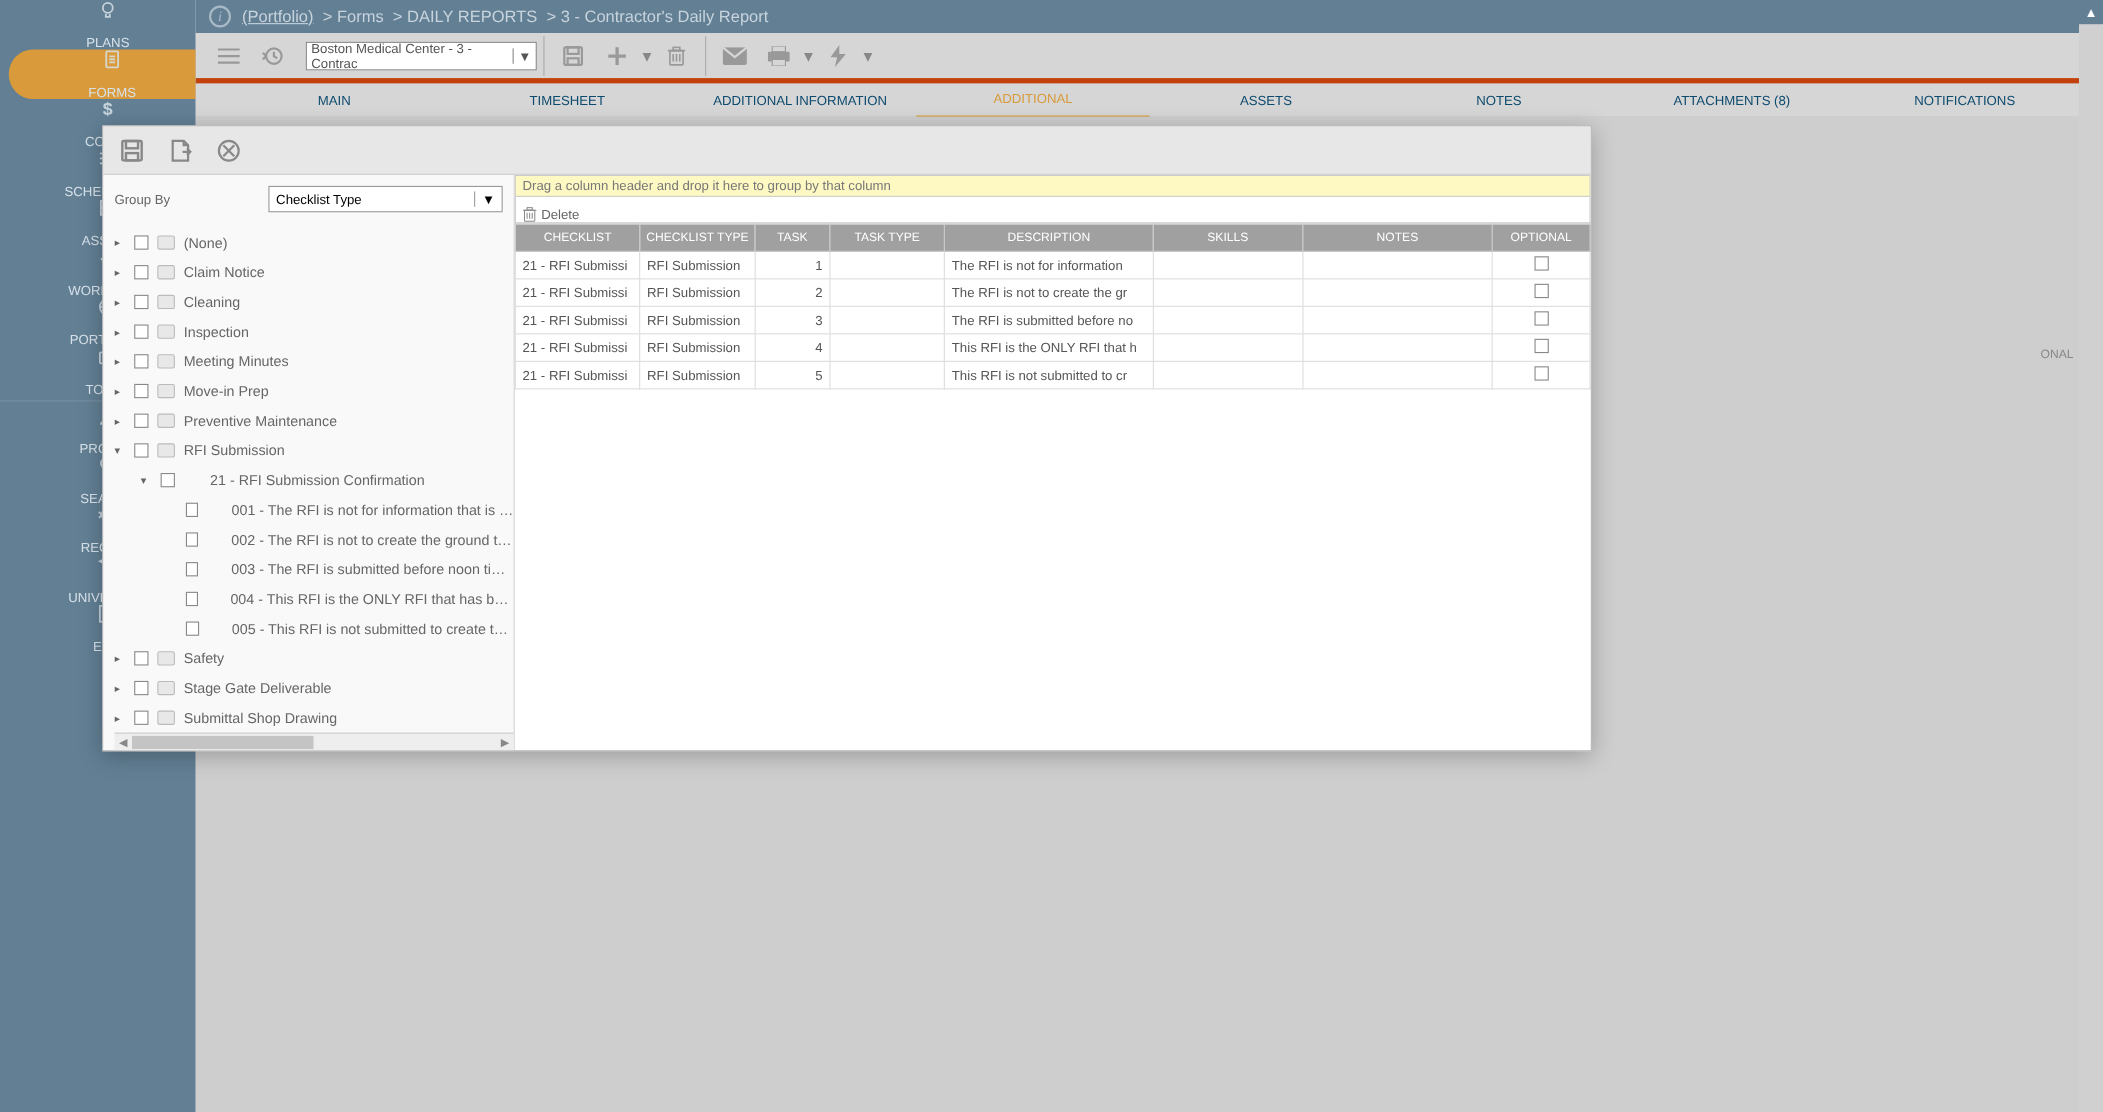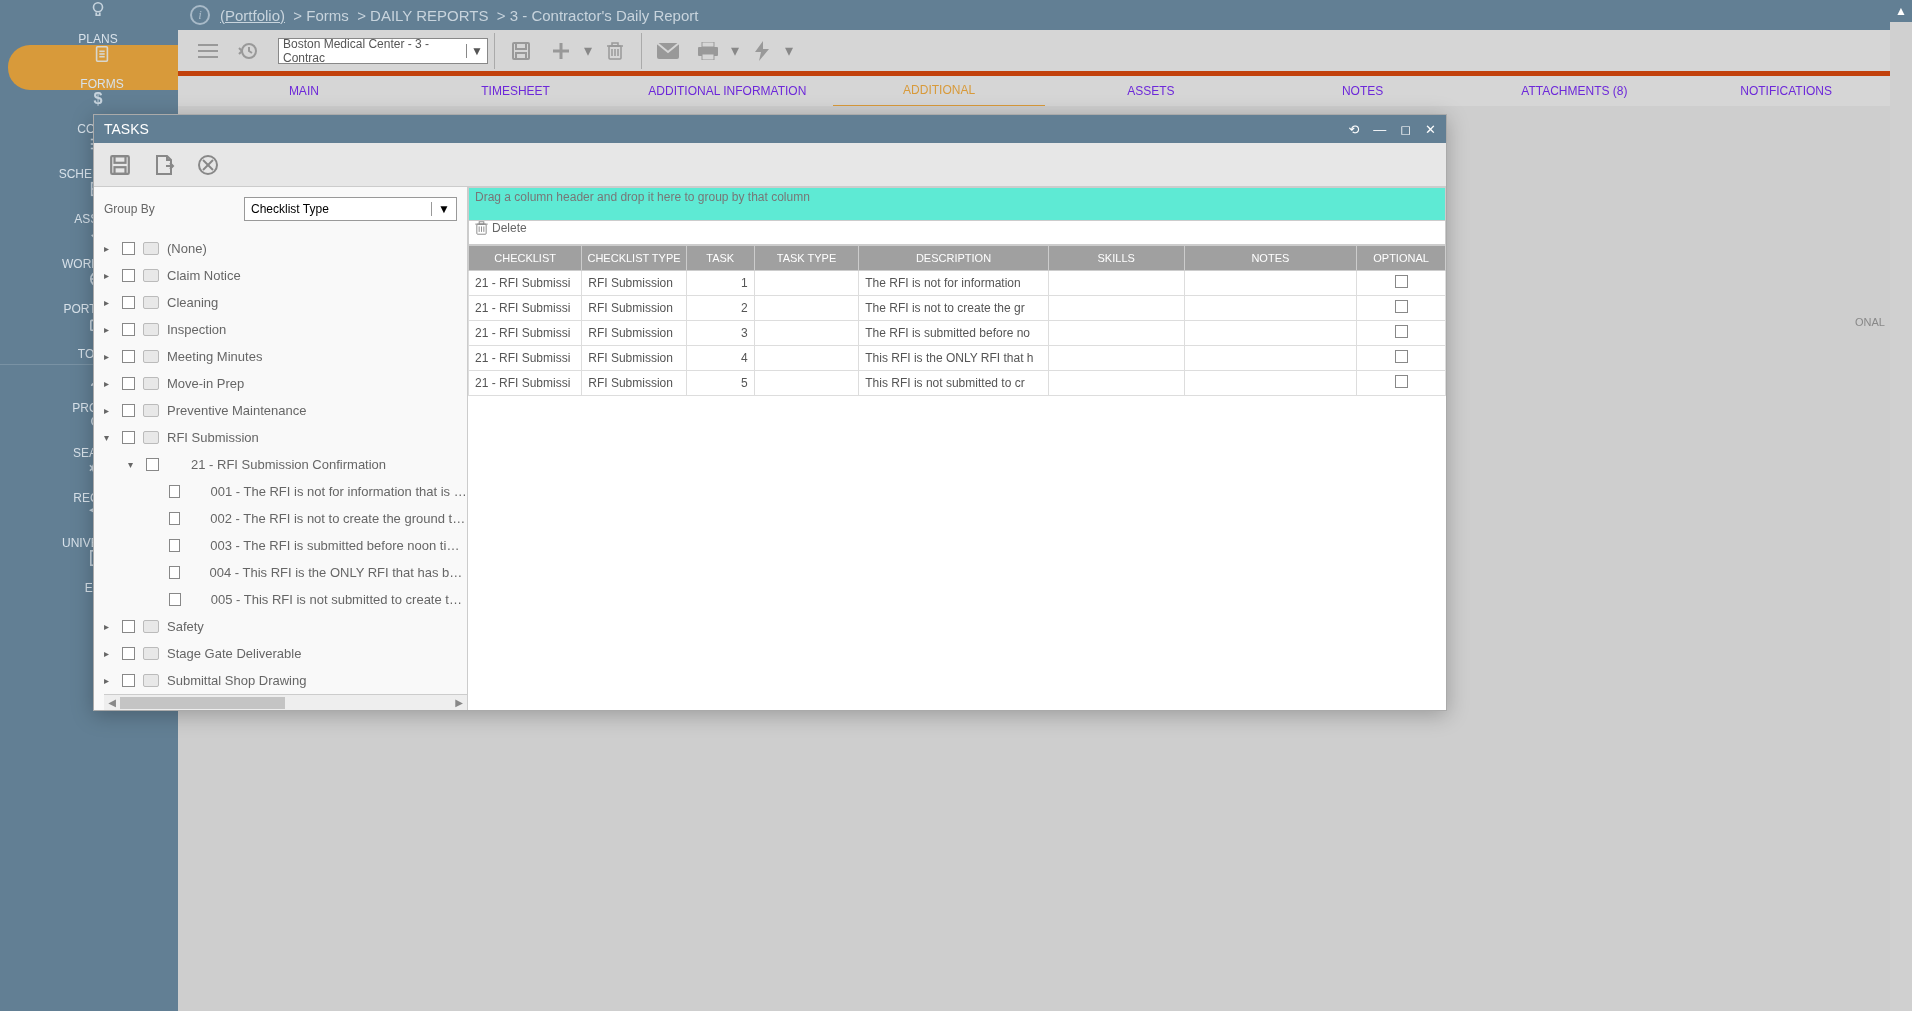--- a/index.html
+++ b/index.html
@@ -22,21 +22,21 @@
 .breadcrumb-bar a { color: #c8d4dd; text-decoration: underline; }
 .info-circle { width: 20px; height: 20px; border: 2px solid #a8bac8; border-radius: 50%; display: flex; align-items: center; justify-content: center; font-style: italic; font-size: 13px; color: #a8bac8; font-family: serif; }
 
 .toolbar { height: 46px; background: #d6d6d6; border-bottom: 5px solid #c2410c; display: flex; align-items: center; padding-left: 10px; gap: 0; }
 .tool-btn { width: 40px; height: 30px; display: flex; align-items: center; justify-content: center; cursor: pointer; color: #888; }
 .tool-sep { width: 1px; height: 36px; background: #aaa; margin: 0 6px; }
 .record-select { width: 210px; height: 26px; border: 1px solid #888; background: #fff; display: flex; align-items: center; padding: 0 4px; font-size: 12px; color: #555; }
 .record-select .dd { margin-left: auto; border-left: 1px solid #888; padding-left: 4px; }
 
 .tabs { height: 30px; background: #d6d6d6; display: flex; align-items: center; padding: 0 20px; gap: 0; }
-.tab { flex: 1; text-align: center; font-size: 12px; color: #6d28d9; padding: 8px 0; cursor: pointer; }
+.tab { flex: 1; text-align: center; font-size: 12px; color: #0c4a6e; padding: 8px 0; cursor: pointer; }
 .tab.active { color: #d89a3a; border-bottom: 3px solid #d89a3a; }
 
 .content-area { flex: 1; background: #cecece; position: relative; }
 
 .dialog { position: absolute; left: 93px; top: 114px; width: 1354px; background: #f5f5f5; box-shadow: 0 4px 20px rgba(0,0,0,0.25); border: 1px solid #aaa; }
 .dialog-header { height: 28px; background: #627f94; color: #fff; display: flex; align-items: center; padding: 0 10px; font-size: 14px; }
 .dialog-header-ctrls { margin-left: auto; display: flex; gap: 14px; }
 .dlg-ctrl { cursor: pointer; font-size: 13px; }
 
 .dialog-toolbar { height: 44px; background: #e7e7e7; border-bottom: 1px solid #ccc; display: flex; align-items: center; padding-left: 14px; gap: 20px; color: #888; }
@@ -56,22 +56,22 @@
 .cbox { width: 13px; height: 13px; border: 1px solid #888; background: #fff; cursor: pointer; }
 .folder-icon { width: 16px; height: 13px; background: #e8e8e8; border: 1px solid #bbb; border-radius: 2px; }
 .tree-label { white-space: nowrap; overflow: hidden; text-overflow: ellipsis; }
 
 .tree-hscroll { height: 16px; background: #eee; border-top: 1px solid #ccc; display: flex; align-items: center; }
 .hscroll-arrow { width: 16px; text-align: center; color: #888; font-size: 10px; cursor: pointer; }
 .hscroll-track { flex: 1; height: 12px; background: #eee; position: relative; }
 .hscroll-thumb { position: absolute; left: 0; top: 0; width: 165px; height: 12px; background: #c4c4c4; }
 
 .grid-panel { flex: 1; background: #fff; display: flex; flex-direction: column; }
-.grouping-bar { height: 34px; background: #5eead4; border: 1px solid #ccc; margin: 0; padding: 2px 6px; font-size: 12px; color: #777; }
-.grid-toolbar { height: 24px; border: 1px solid #ccc; border-top: none; display: flex; align-items: flex-start; padding: 0 6px; gap: 6px; font-size: 12px; color: #666; }
+.grouping-bar { height: 20px; background: #fef9c3; border: 1px solid #ccc; margin: 0; padding: 2px 6px; font-size: 12px; color: #777; }
+.grid-toolbar { height: 24px; border: 1px solid #ccc; border-top: none; display: flex; align-items: flex-end; padding: 0 6px; gap: 6px; font-size: 12px; color: #666; }
 .delete-btn { display: flex; align-items: center; gap: 4px; cursor: pointer; }
 
 table.grid { width: 100%; border-collapse: collapse; font-size: 12px; }
 table.grid th { background: #a0a0a0; color: #fff; font-weight: normal; padding: 6px 4px; border: 1px solid #ccc; font-size: 11px; }
 table.grid td { border: 1px solid #ddd; padding: 4px 6px; color: #555; white-space: nowrap; overflow: hidden; }
 table.grid td.center { text-align: center; }
 table.grid td.right { text-align: right; }
 
 .right-scrollgutter { position: absolute; right: 0; top: 0; width: 22px; height: 100%; background: #d0d0d0; }
 .scroll-arrow-up { width: 22px; height: 22px; background: #627f94; color: #fff; display: flex; align-items: center; justify-content: center; font-size: 12px; }
@@ -307,29 +307,20 @@
       <div class="bg-panel-frag">ONAL</div>
     </div>
   </div>
 
   <div class="right-scrollgutter">
     <div class="scroll-arrow-up">▲</div>
   </div>
 </div>
 
 <div class="dialog">
-  <div class="dialog-header">
-    <span>TASKS</span>
-    <div class="dialog-header-ctrls">
-      <span class="dlg-ctrl">⟲</span>
-      <span class="dlg-ctrl">—</span>
-      <span class="dlg-ctrl">◻</span>
-      <span class="dlg-ctrl">✕</span>
-    </div>
-  </div>
 
   <div class="dialog-toolbar">
     <span class="tb-icon">
         <svg width="22" height="22" viewBox="0 0 20 20" fill="none" stroke="#888" stroke-width="2">
           <rect x="2" y="2" width="16" height="16" rx="1"></rect>
           <rect x="5" y="2" width="10" height="6"></rect>
           <rect x="5" y="12" width="10" height="6"></rect>
         </svg>
       </span>
     <span class="tb-icon">

